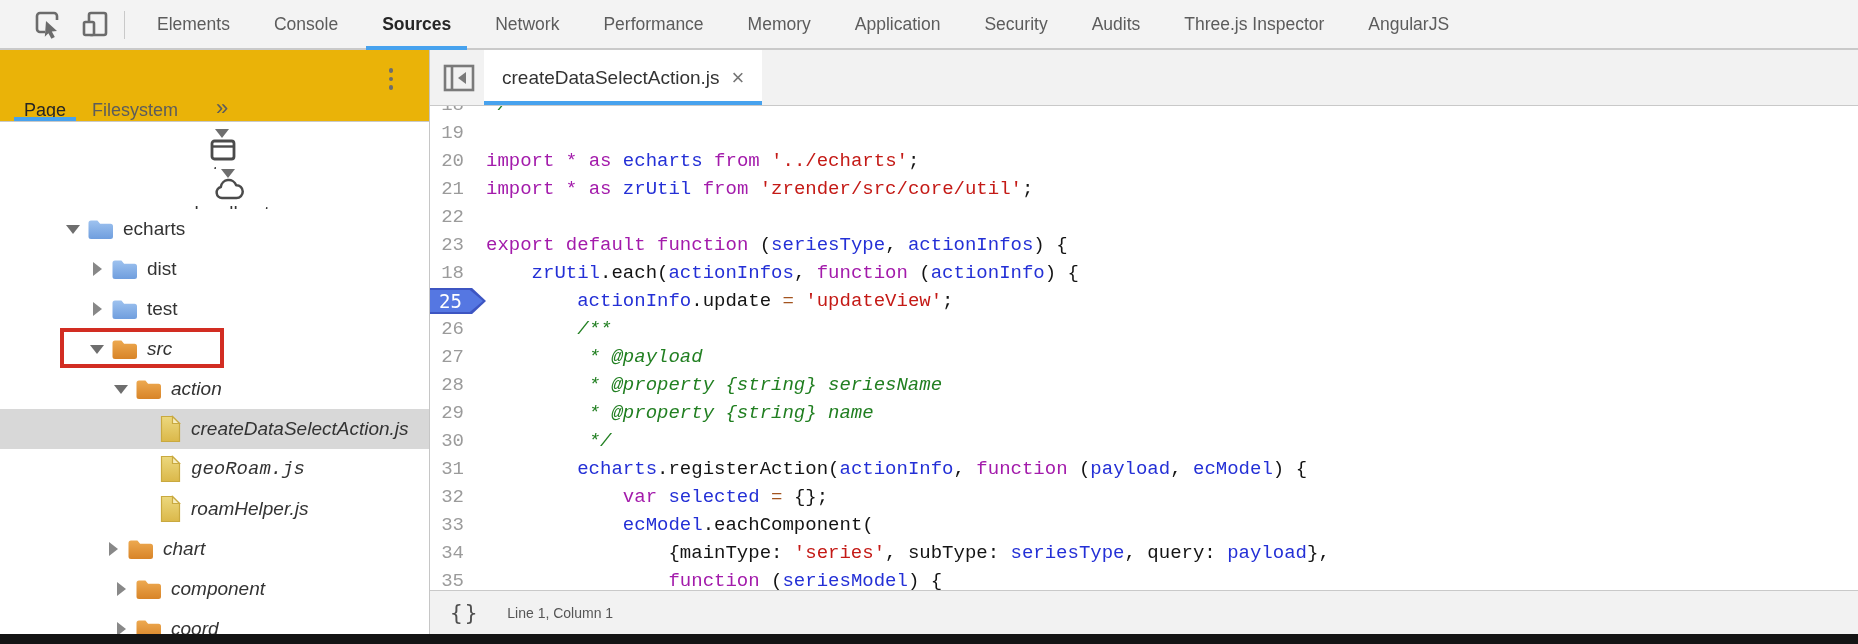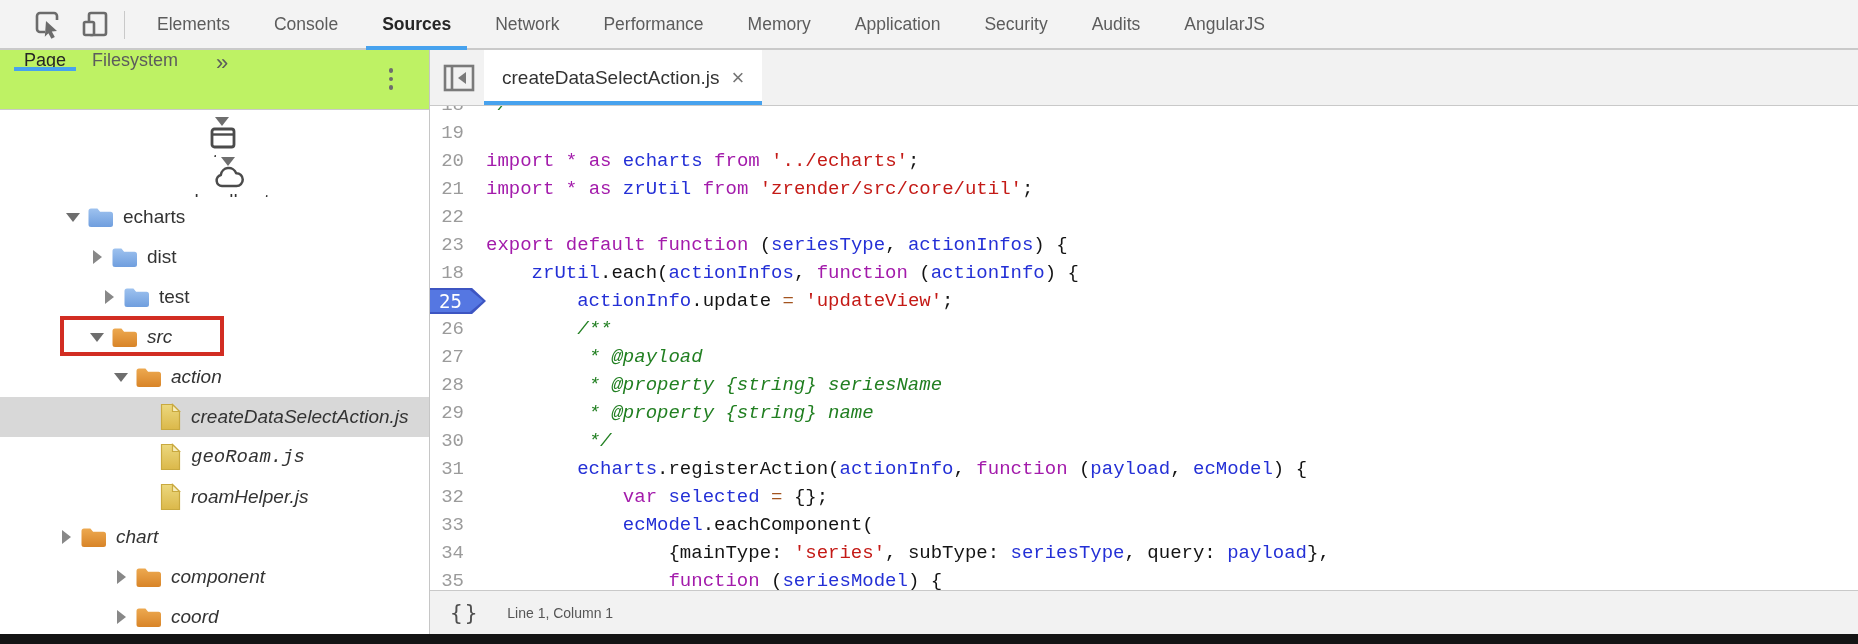--- a/index.html
+++ b/index.html
@@ -21,22 +21,22 @@
   .dt-tab{display:flex;align-items:center;padding:0 22px;font-size:17.5px;color:#5c5c5c;
     position:relative;cursor:default;white-space:nowrap}
   .dt-tab.active{color:#262626;font-weight:bold}
   .dt-tab.active::after{content:"";position:absolute;left:6px;right:6px;bottom:-2px;height:4px;
     background:var(--accent)}
 
   
   .panes{position:absolute;top:50px;left:0;right:0;bottom:10px;display:flex}
   .sidebar{width:430px;min-width:430px;border-right:1px solid #c6c6c6;display:flex;
     flex-direction:column;background:#fff}
-  .side-header{height:60px;background:#bef264;border-bottom:1px solid #c9c9c9;display:flex;
-    align-items:flex-start;position:relative}
+  .side-header{height:72px;background:#eab308;border-bottom:1px solid #c9c9c9;display:flex;
+    align-items:flex-end;position:relative}
   .side-tab{display:flex;align-items:center;margin-left:22px;font-size:18px;color:#5c5c5c;
     position:relative;padding:0 2px}
   .side-tab.active{color:#262626}
   .side-tab.active::after{content:"";position:absolute;left:-8px;right:-8px;bottom:0;height:4px;
     background:var(--accent)}
   .side-more{display:flex;align-items:center;margin-left:36px;font-size:22px;color:#5c5c5c}
   .kebab{position:absolute;right:32px;top:14px;display:flex;flex-direction:column;gap:4px;
     padding:4px;cursor:default}
   .kebab i{width:4.5px;height:4.5px;border-radius:50%;background:#6d6d6d}
 
@@ -135,20 +135,21 @@
     <div class="dt-tabs">
         <div class="dt-tab">Elements</div>
         <div class="dt-tab">Console</div>
         <div class="dt-tab active">Sources</div>
         <div class="dt-tab">Network</div>
         <div class="dt-tab">Performance</div>
         <div class="dt-tab">Memory</div>
         <div class="dt-tab">Application</div>
         <div class="dt-tab">Security</div>
         <div class="dt-tab">Audits</div>
+        <div class="dt-tab">Three.js Inspector</div>
         <div class="dt-tab">AngularJS</div>
       </div>
   </div>
 
   <div class="panes">
 
     <div class="sidebar">
       <div class="side-header">
         <div class="side-tab active">Page</div>
         <div class="side-tab">Filesystem</div>
@@ -191,21 +192,21 @@
           </div>
           <div class="tree-row" style="padding-left: 86px;">
             <span class="arrow closed"></span>
             <span class="ticon">
               <svg width="27" height="22" viewBox="0 0 27 22">
                 <path d="M1.5 5 a2.5 2.5 0 0 1 2.5-2.5 h6.4 l2.7 3.3 h10.4 a2.5 2.5 0 0 1 2.5 2.5 v10.2 a2.5 2.5 0 0 1 -2.5 2.5 H4 a2.5 2.5 0 0 1 -2.5-2.5 Z" fill="url(#gb)"></path>
               </svg>
             </span>
             <span class="lbl">dist</span>
           </div>
-          <div class="tree-row" style="padding-left: 86px; margin-left: 12px;">
+          <div class="tree-row" style="padding-left: 86px;">
             <span class="arrow closed"></span>
             <span class="ticon">
               <svg width="27" height="22" viewBox="0 0 27 22">
                 <path d="M1.5 5 a2.5 2.5 0 0 1 2.5-2.5 h6.4 l2.7 3.3 h10.4 a2.5 2.5 0 0 1 2.5 2.5 v10.2 a2.5 2.5 0 0 1 -2.5 2.5 H4 a2.5 2.5 0 0 1 -2.5-2.5 Z" fill="url(#gb)"></path>
               </svg>
             </span>
             <span class="lbl">test</span>
           </div>
           <div class="tree-row italic" style="padding-left: 86px;">
             <span class="arrow open"></span>
@@ -248,21 +249,21 @@
           <div class="tree-row italic" style="padding-left: 134px;">
             <span class="arrow none"></span>
             <span class="ticon">
               <svg width="23" height="28" viewBox="0 0 23 28">
                 <path d="M2.5 1.5 h11 l7 7 v18 h-18 Z" fill="url(#gy)" stroke="#c9a93f" stroke-width="1.2"></path>
                 <path d="M13.5 1.5 v7 h7 Z" fill="#f7eec0" stroke="#c9a93f" stroke-width="1.2"></path>
               </svg>
             </span>
             <span class="lbl">roamHelper.js</span>
           </div>
-          <div class="tree-row italic" style="padding-left: 55px; text-align: right;">
+          <div class="tree-row italic" style="padding-left: 102px; text-align: right;">
             <span class="arrow closed"></span>
             <span class="ticon">
               <svg width="27" height="22" viewBox="0 0 27 22">
                 <path d="M1.5 5 a2.5 2.5 0 0 1 2.5-2.5 h6.4 l2.7 3.3 h10.4 a2.5 2.5 0 0 1 2.5 2.5 v10.2 a2.5 2.5 0 0 1 -2.5 2.5 H4 a2.5 2.5 0 0 1 -2.5-2.5 Z" fill="url(#go)"></path>
               </svg>
             </span>
             <span class="lbl">chart</span>
           </div>
           <div class="tree-row italic" style="padding-left: 110px;">
             <span class="arrow closed"></span>

